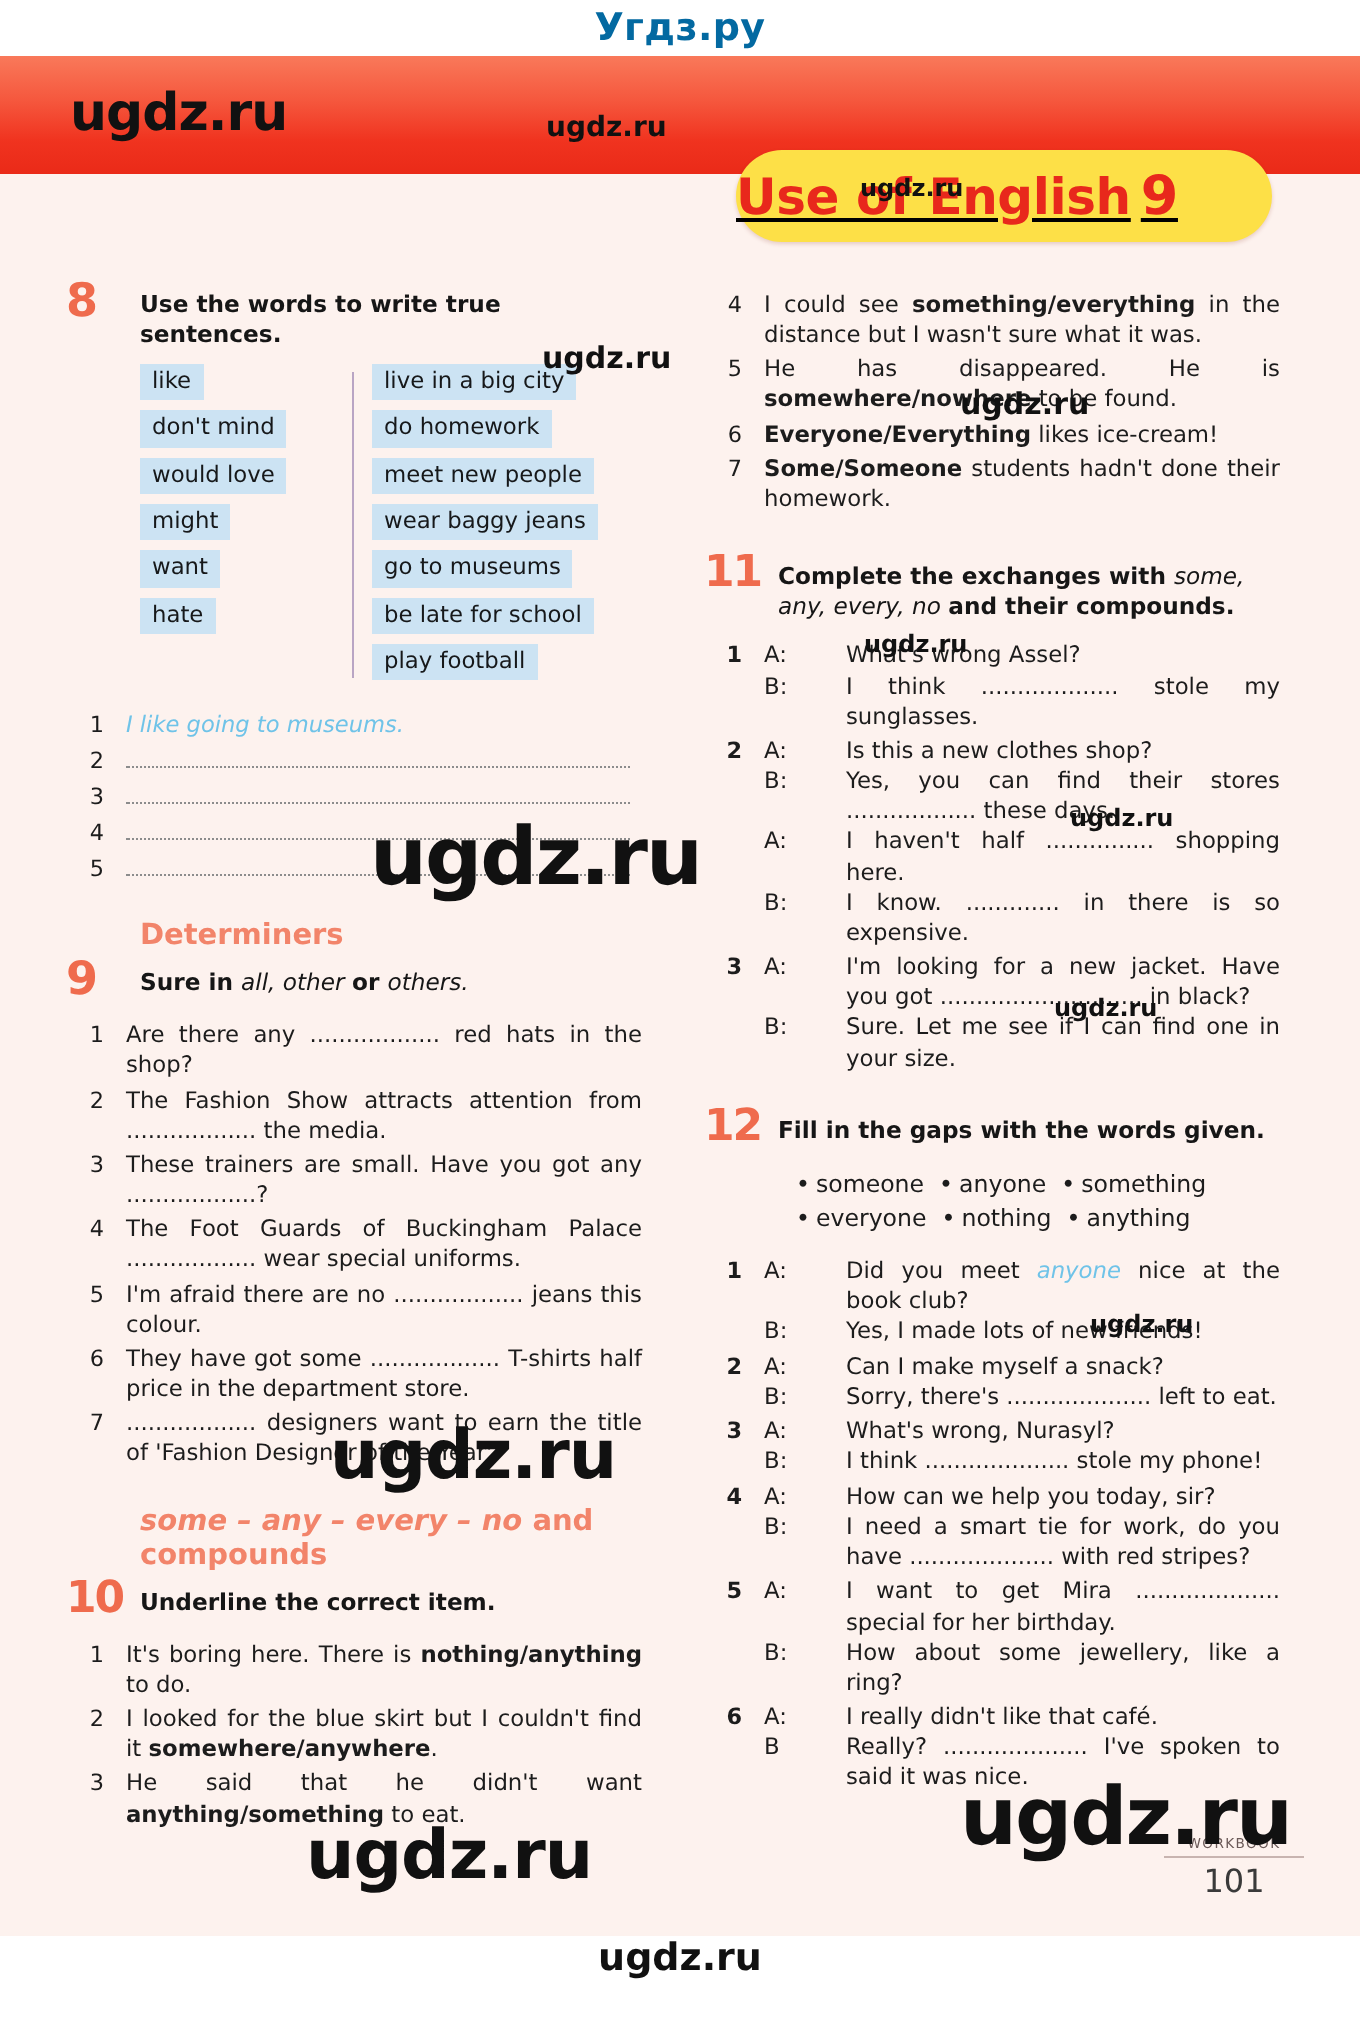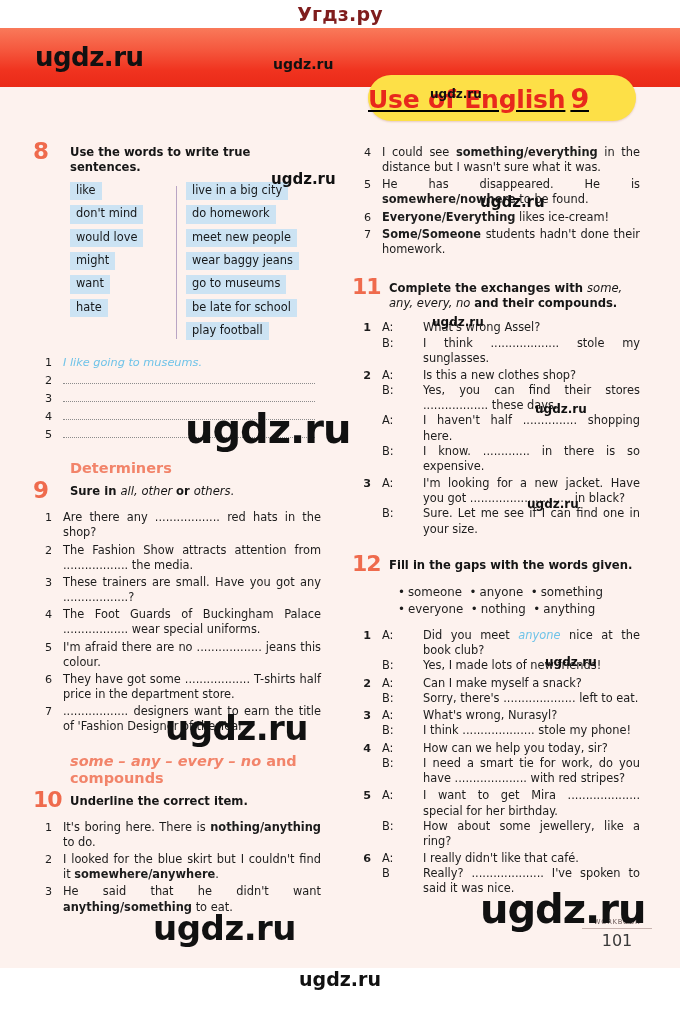--- a/index.html
+++ b/index.html
@@ -20,21 +20,21 @@
     height: 28px;
     background: #ffffff;
     display: flex;
     align-items: center;
     justify-content: center;
   }
   .site-header-title {
     font-family: "DejaVu Sans", "Liberation Sans", sans-serif;
     font-size: 19px;
     font-weight: bold;
-    color: #7f1d1d;
+    color: #0369a1;
     letter-spacing: 0.2px;
   }
 
   
   .page {
     position: absolute;
     top: 28px;
     left: 0;
     width: 680px;
     height: 940px;

